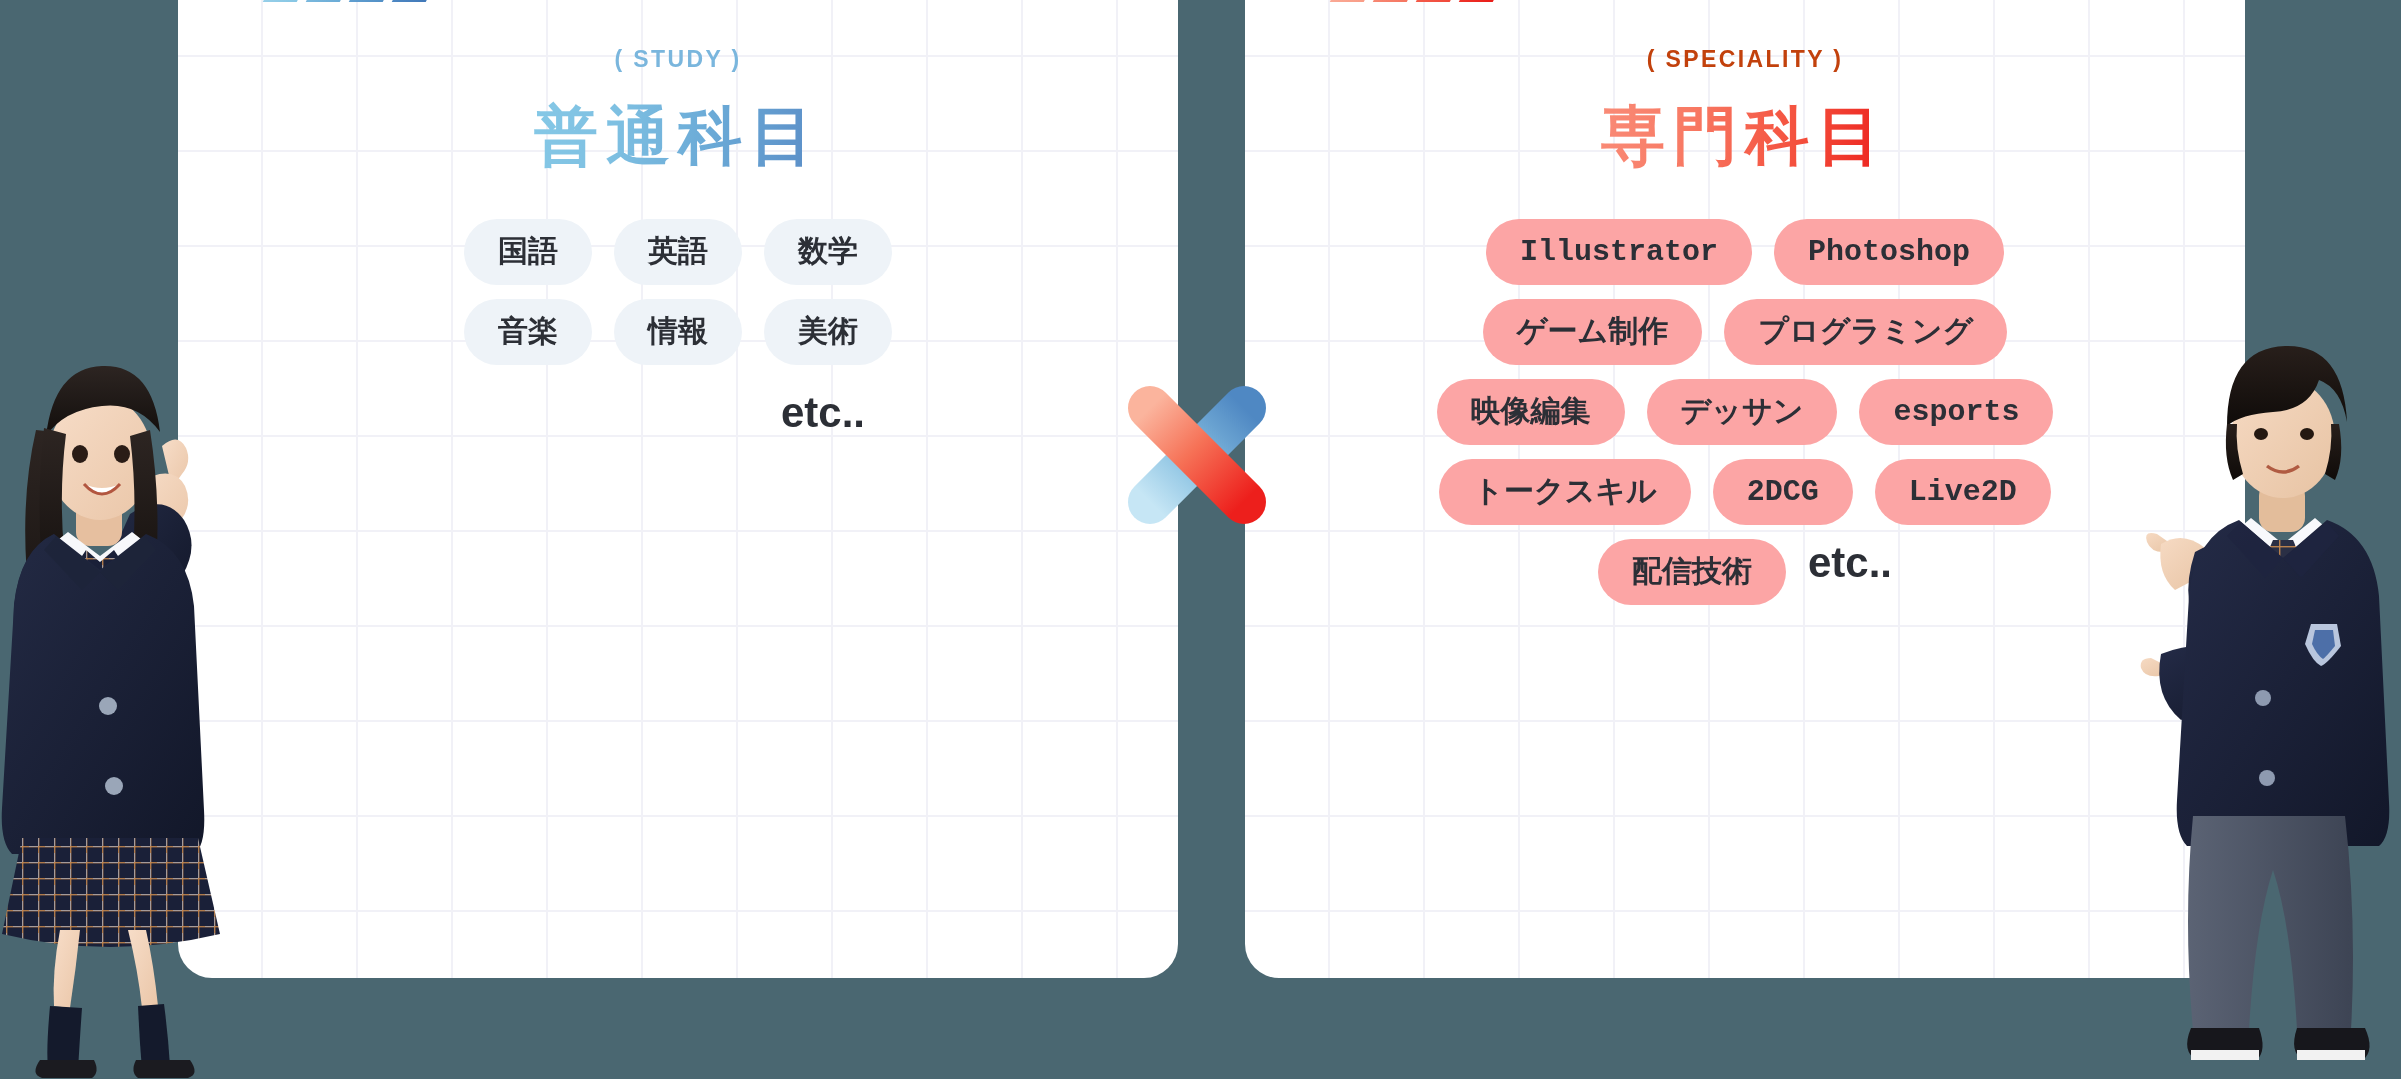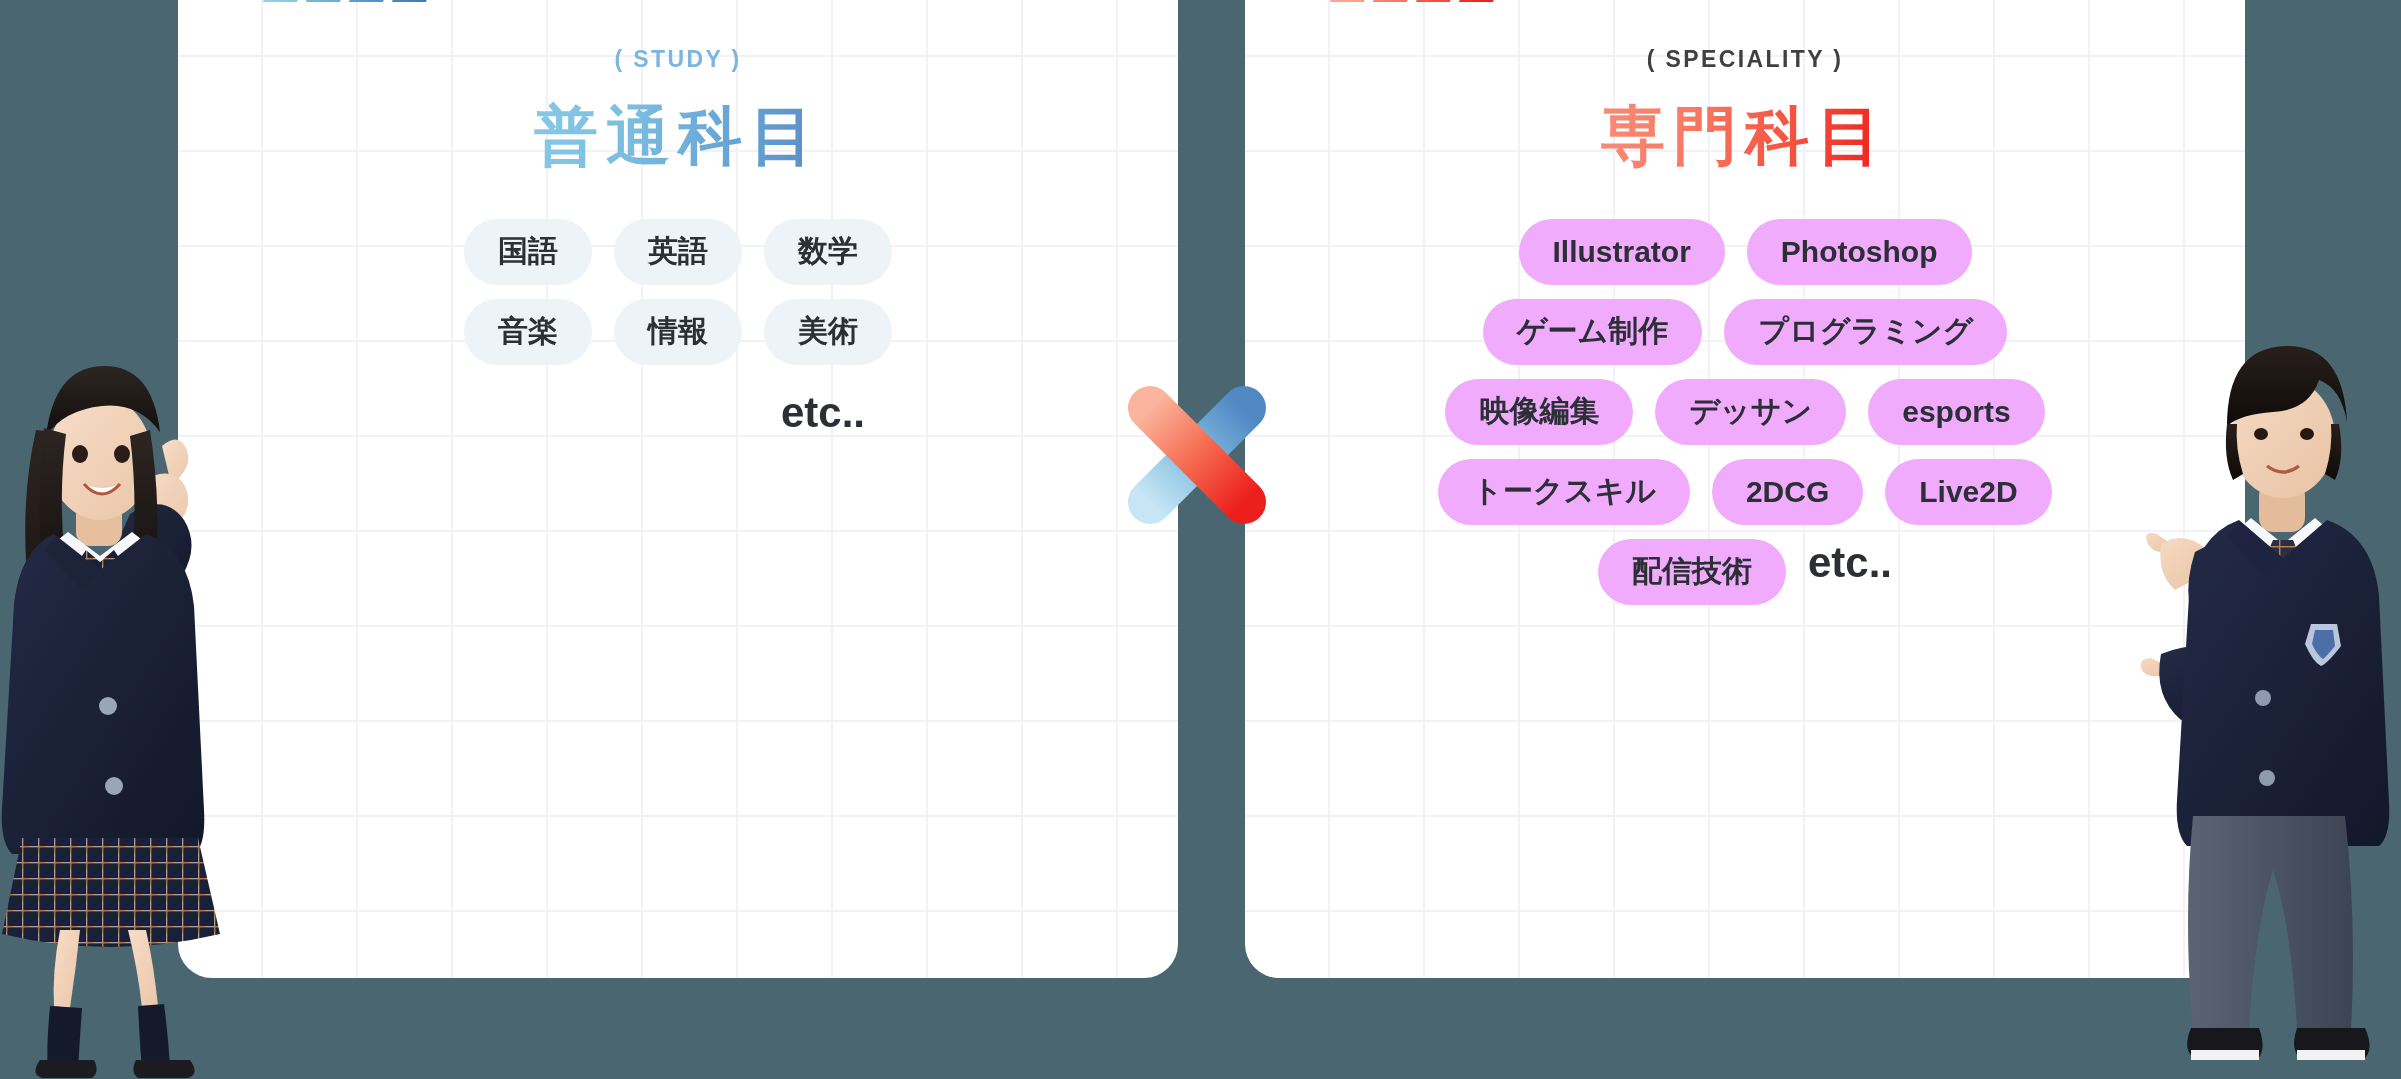--- a/index.html
+++ b/index.html
@@ -66,21 +66,21 @@
     align-items:center;
     padding-top:86px;
   }
   .eyebrow{
     font-size:23px;
     font-weight:bold;
     letter-spacing:2.4px;
     white-space:nowrap;
   }
   .eyebrow-blue{ color:#7ab6dd; }
-  .eyebrow-red { color:#404040; }
+  .eyebrow-red { color:#c2410c; }
 
   .heading{
     margin-top:28px;
     font-size:64px;
     font-weight:bold;
     letter-spacing:8px;
     line-height:1.12;
     white-space:nowrap;
     -webkit-background-clip:text;
     background-clip:text;
@@ -108,23 +108,24 @@
   }
   .pill{
     border-radius:999px;
     font-size:30px;
     font-weight:bold;
     color:#2c2f36;
     white-space:nowrap;
     display:flex; align-items:center; justify-content:center;
     height:66px;
     padding:0 34px;
+    font-family:Liberation Mono, monospace;
   }
   .pill-blue{ background:#eef3f8; }
-  .pill-red { background:#f0abfc; }
+  .pill-red { background:#fca5a5; }
 
   .etc{
     font-size:42px;
     font-weight:bold;
     color:#2c2f36;
     white-space:nowrap;
   }
 
   .row-trailing{ align-items:flex-start; }
 

